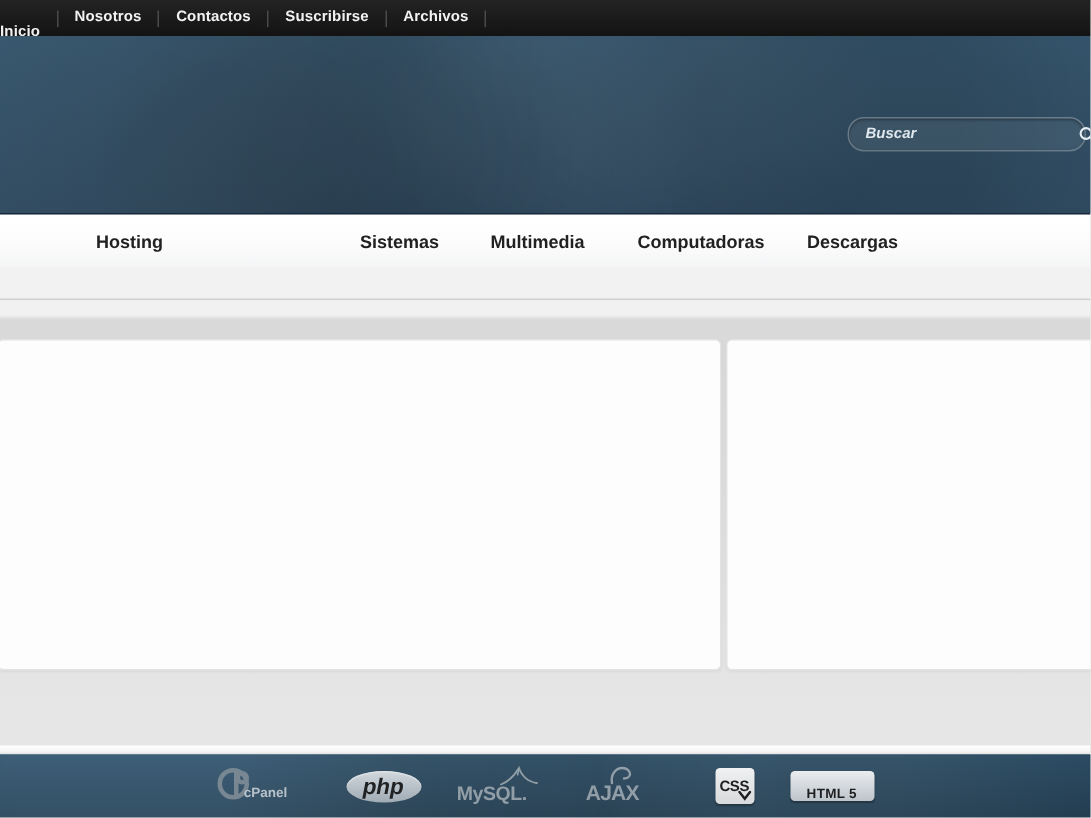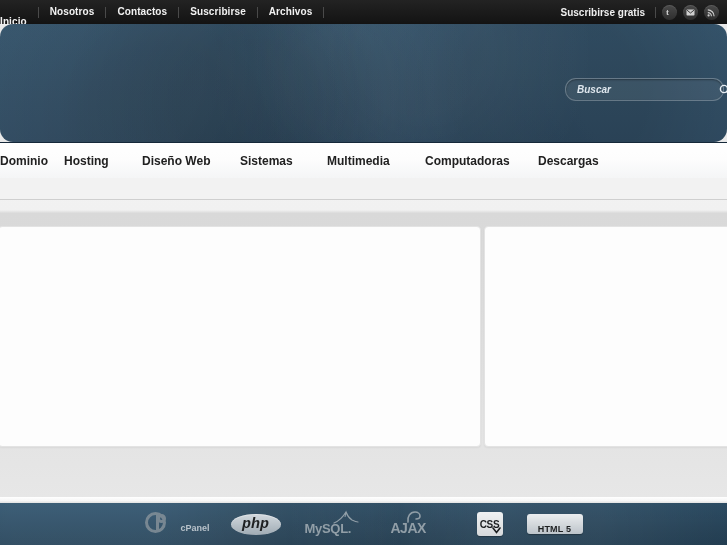--- a/index.html
+++ b/index.html
@@ -45,21 +45,20 @@
     background:#2d4f68;
     background-image:
       radial-gradient(circle at 12% 30%, rgba(255,255,255,0.055) 0 18%, rgba(0,0,0,0) 42%),
       radial-gradient(circle at 34% 72%, rgba(0,0,0,0.13) 0 14%, rgba(0,0,0,0) 38%),
       radial-gradient(circle at 58% 22%, rgba(255,255,255,0.05) 0 15%, rgba(0,0,0,0) 40%),
       radial-gradient(circle at 76% 65%, rgba(0,0,0,0.14) 0 16%, rgba(0,0,0,0) 42%),
       radial-gradient(circle at 92% 34%, rgba(255,255,255,0.04) 0 14%, rgba(0,0,0,0) 38%),
       radial-gradient(circle at 22% 88%, rgba(0,0,0,0.10) 0 14%, rgba(0,0,0,0) 40%),
       radial-gradient(circle at 47% 48%, rgba(255,255,255,0.035) 0 12%, rgba(0,0,0,0) 34%),
       linear-gradient(180deg,#2f5069 0%,#2c4b63 50%,#29465e 100%);
-    border-radius: 13px;
   }
   .searchbox{
     position:absolute;left:565px;top:54px;width:157px;height:21px;
     border-radius:11px;
     background:rgba(255,255,255,0.07);
     border:1px solid rgba(255,255,255,0.22);
     box-shadow:inset 0 1px 2px rgba(0,0,0,0.35);
     display:flex;align-items:center;
   }
   .searchbox input{
@@ -133,28 +132,28 @@
     border:3px solid #7e8c96;box-sizing:border-box;
   }
   .cpanel .cbar{
     position:absolute;left:11px;top:1px;width:3px;height:19px;background:#7e8c96;
   }
   .cpanel .cdot{
     position:absolute;left:12px;top:2px;width:9px;height:9px;border-radius:50%;
     border:3px solid #7e8c96;box-sizing:border-box;
   }
   .cpanel .ctxt{
-    position:absolute;left:18px;top:11px;color:#c3ccd3;font-size:9px;font-weight:bold;margin-left:18px;
+    position:absolute;left:18px;top:11px;color:#c3ccd3;font-size:9px;font-weight:bold;
   }
   
   .php{
     width:50px;height:21px;border-radius:50%;
     background:linear-gradient(180deg,#dfe4e8 0%,#aab4bc 100%);
     display:flex;align-items:center;justify-content:center;
-    font-family:Liberation Mono, monospace;
+    font-family:Liberation Sans, sans-serif;
     font-style:italic;font-weight:bold;font-size:15px;color:#1e1e1e;
     box-shadow:inset 0 1px 0 rgba(255,255,255,0.5);
   }
   
   .mysql{position:relative;width:62px;height:24px;}
   .mysql .mtxt{
     position:absolute;left:0;bottom:0;color:#9aa6ae;font-size:13px;font-weight:bold;
     font-family:"Liberation Sans", sans-serif;letter-spacing:-0.3px;
   }
   .mysql .dolphin{position:absolute;left:28px;top:-3px;}
@@ -196,64 +195,37 @@
       <a href="#">Nosotros</a>
       <span class="tsep"></span>
       <a href="#">Contactos</a>
       <span class="tsep"></span>
       <a href="#">Suscribirse</a>
       <span class="tsep"></span>
       <a href="#">Archivos</a>
       <span class="tsep"></span>
     </div>
 
-    <div class="topright">
-      <a href="#" class="subs">Suscribirse gratis</a>
-      <span class="tsep"></span>
-
-      <span class="sicon">
-        <svg width="9" height="10" viewBox="0 0 9 10">
-          <text x="1" y="8" font-family="Liberation Serif, serif" font-size="9" font-weight="bold" fill="#cfcfcf">t</text>
-        </svg>
-      </span>
-
-      <span class="sicon">
-        <svg width="9" height="7" viewBox="0 0 9 7">
-          <rect x="0.5" y="0.5" width="8" height="6" rx="0.8" fill="#cfcfcf"></rect>
-          <path d="M0.8 1 L4.5 4 L8.2 1" stroke="#2e2e2e" stroke-width="0.9" fill="none"></path>
-        </svg>
-      </span>
-
-      <span class="sicon">
-        <svg width="9" height="9" viewBox="0 0 9 9">
-          <circle cx="1.6" cy="7.4" r="1.1" fill="#cfcfcf"></circle>
-          <path d="M0.8 4.6 A3.6 3.6 0 0 1 4.4 8.2" stroke="#cfcfcf" stroke-width="1.1" fill="none"></path>
-          <path d="M0.8 1.9 A6.3 6.3 0 0 1 7.1 8.2" stroke="#cfcfcf" stroke-width="1.1" fill="none"></path>
-        </svg>
-      </span>
-    </div>
   </div>
 
   <div class="hero">
     <div class="searchbox">
       <input type="text" placeholder="Buscar" style="">
       <button class="searchbtn">
         <svg width="12" height="12" viewBox="0 0 12 12">
           <circle cx="5" cy="5" r="3.6" stroke="#e8eef4" stroke-width="1.4" fill="none"></circle>
           <line x1="7.7" y1="7.7" x2="11" y2="11" stroke="#e8eef4" stroke-width="1.5" stroke-linecap="round"></line>
         </svg>
       </button>
     </div>
   </div>
 
   <div class="mainnav">
     <div class="navrow">
-      <a href="#" style="left:0px">Dominio</a>
       <a href="#" style="left:64px">Hosting</a>
-      <a href="#" style="left:142px">Diseño Web</a>
       <a href="#" style="left:240px">Sistemas</a>
       <a href="#" style="left:327px">Multimedia</a>
       <a href="#" style="left:538px">Descargas</a>
       <a href="#" style="left:425px">Computadoras</a>
     </div>
   </div>
 
   <div class="bodyband"></div>
   <div class="greytop"></div>
 

